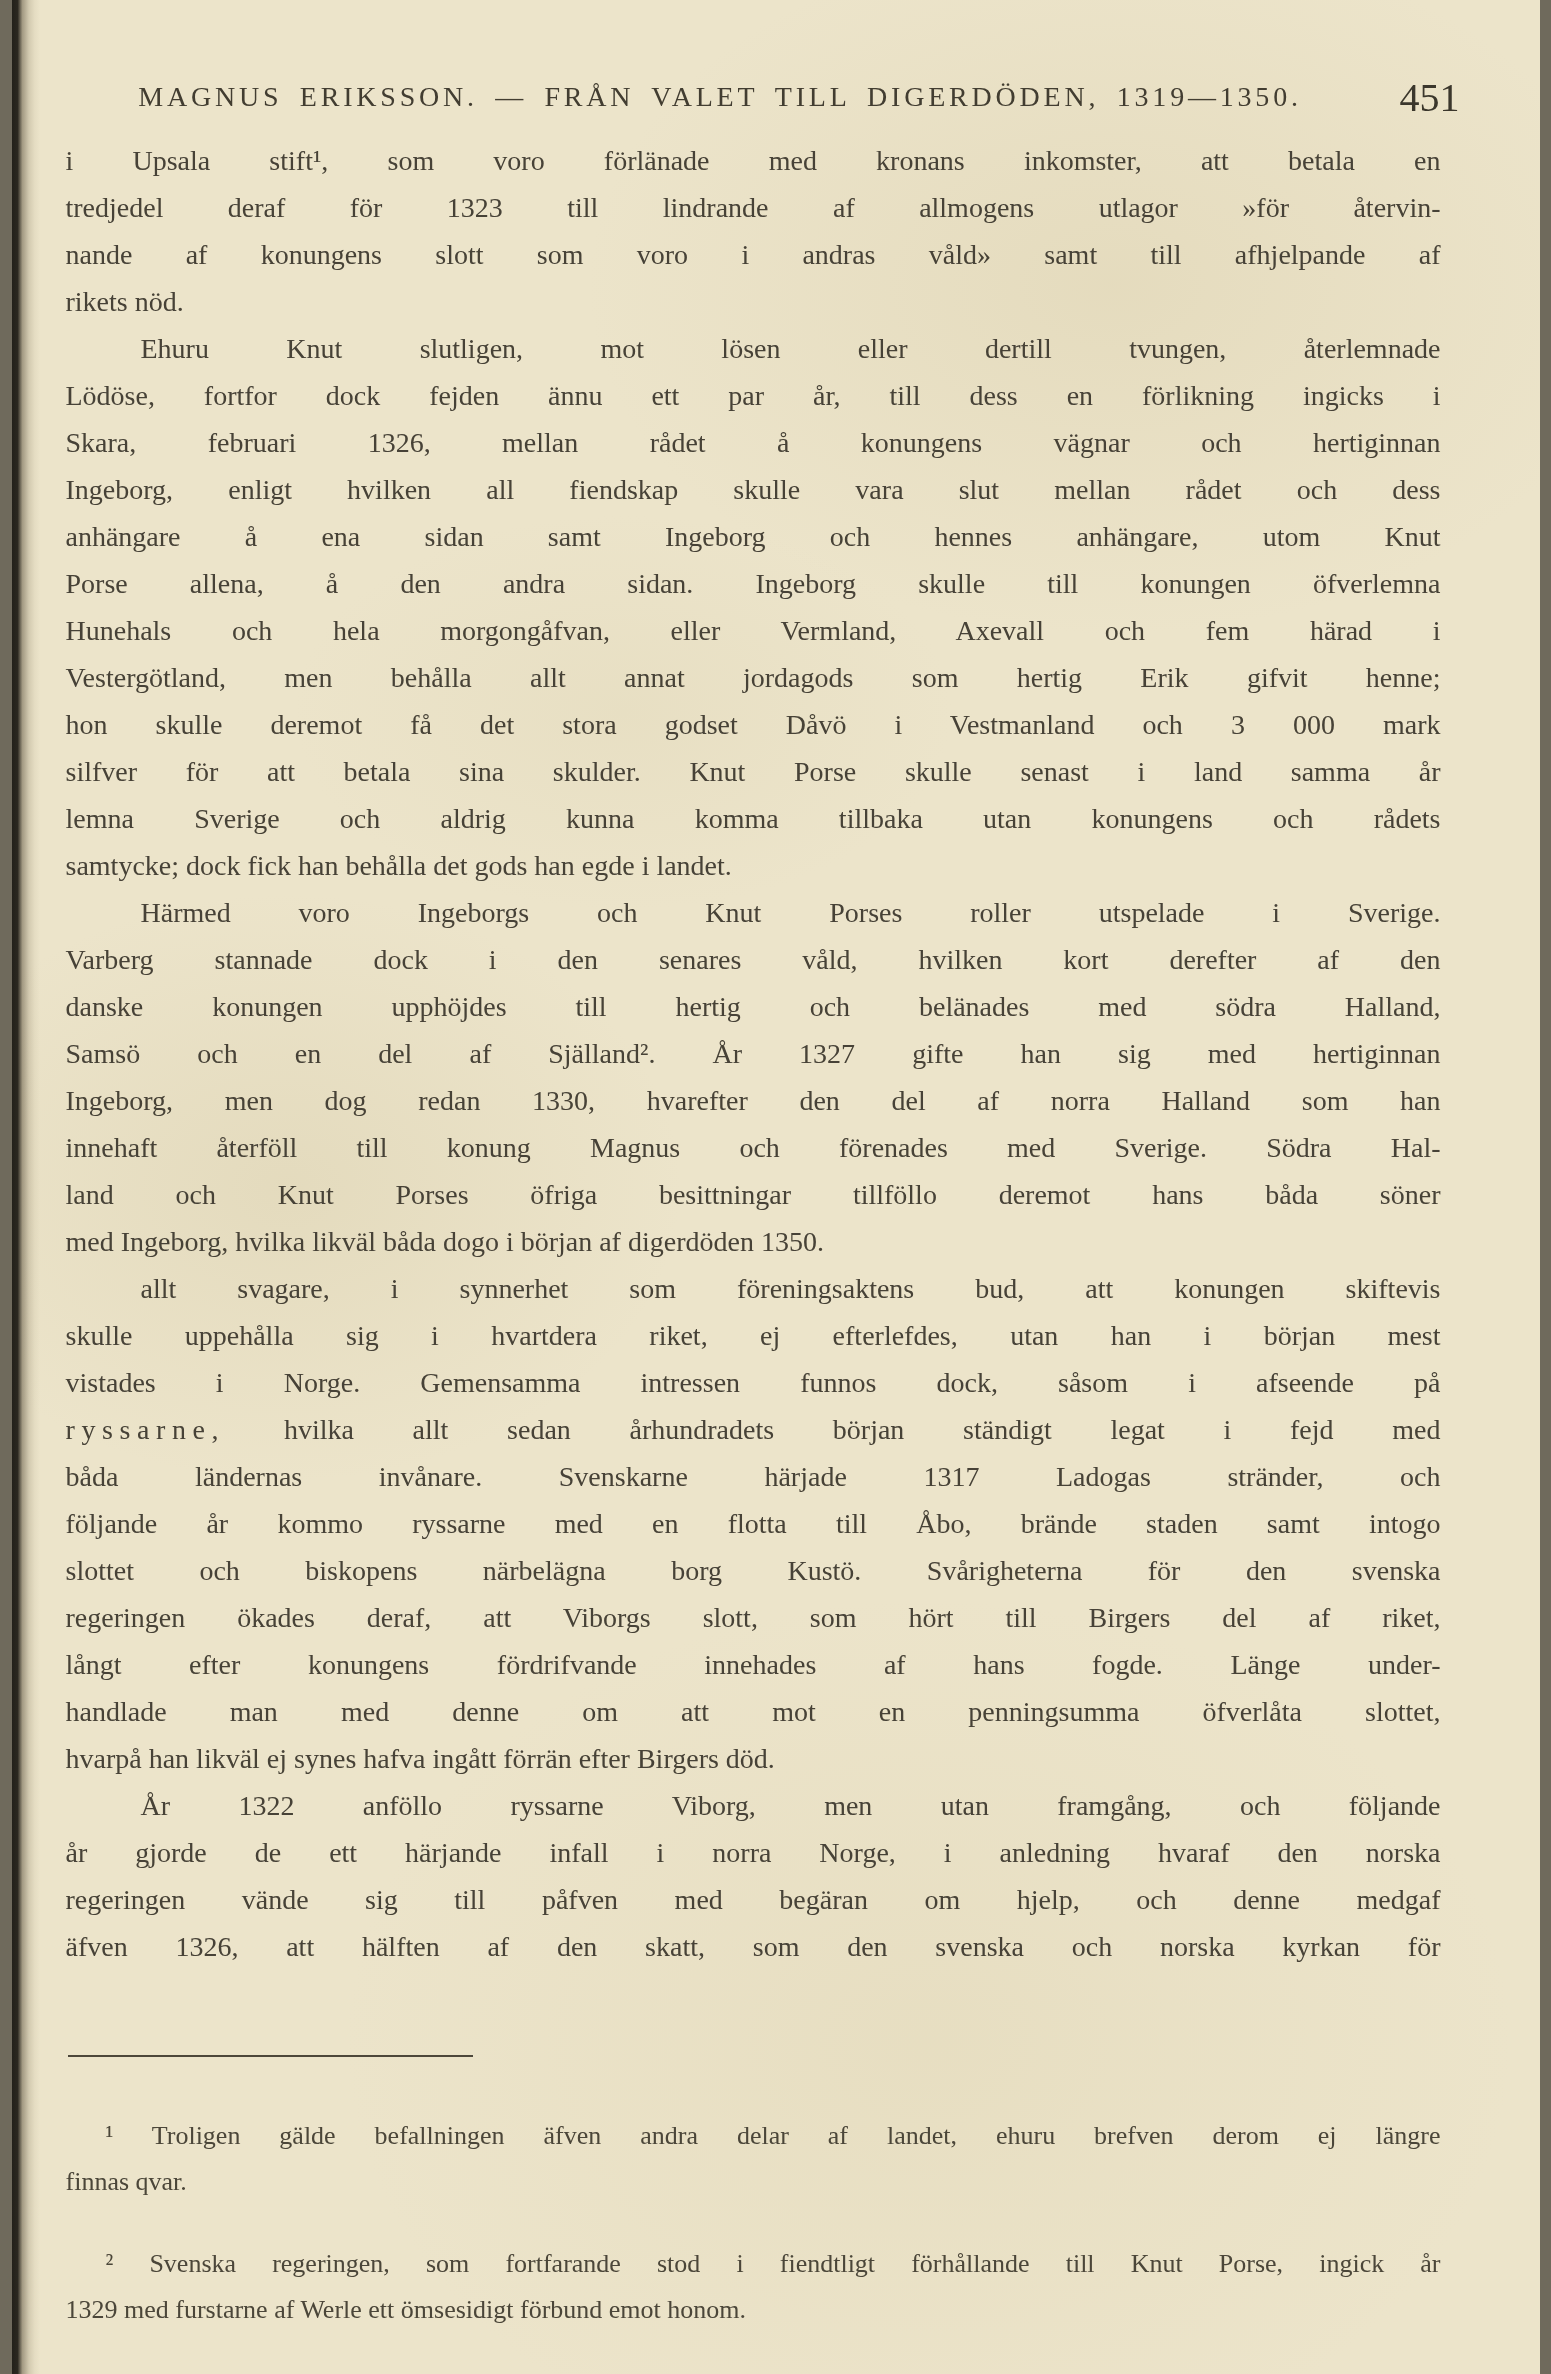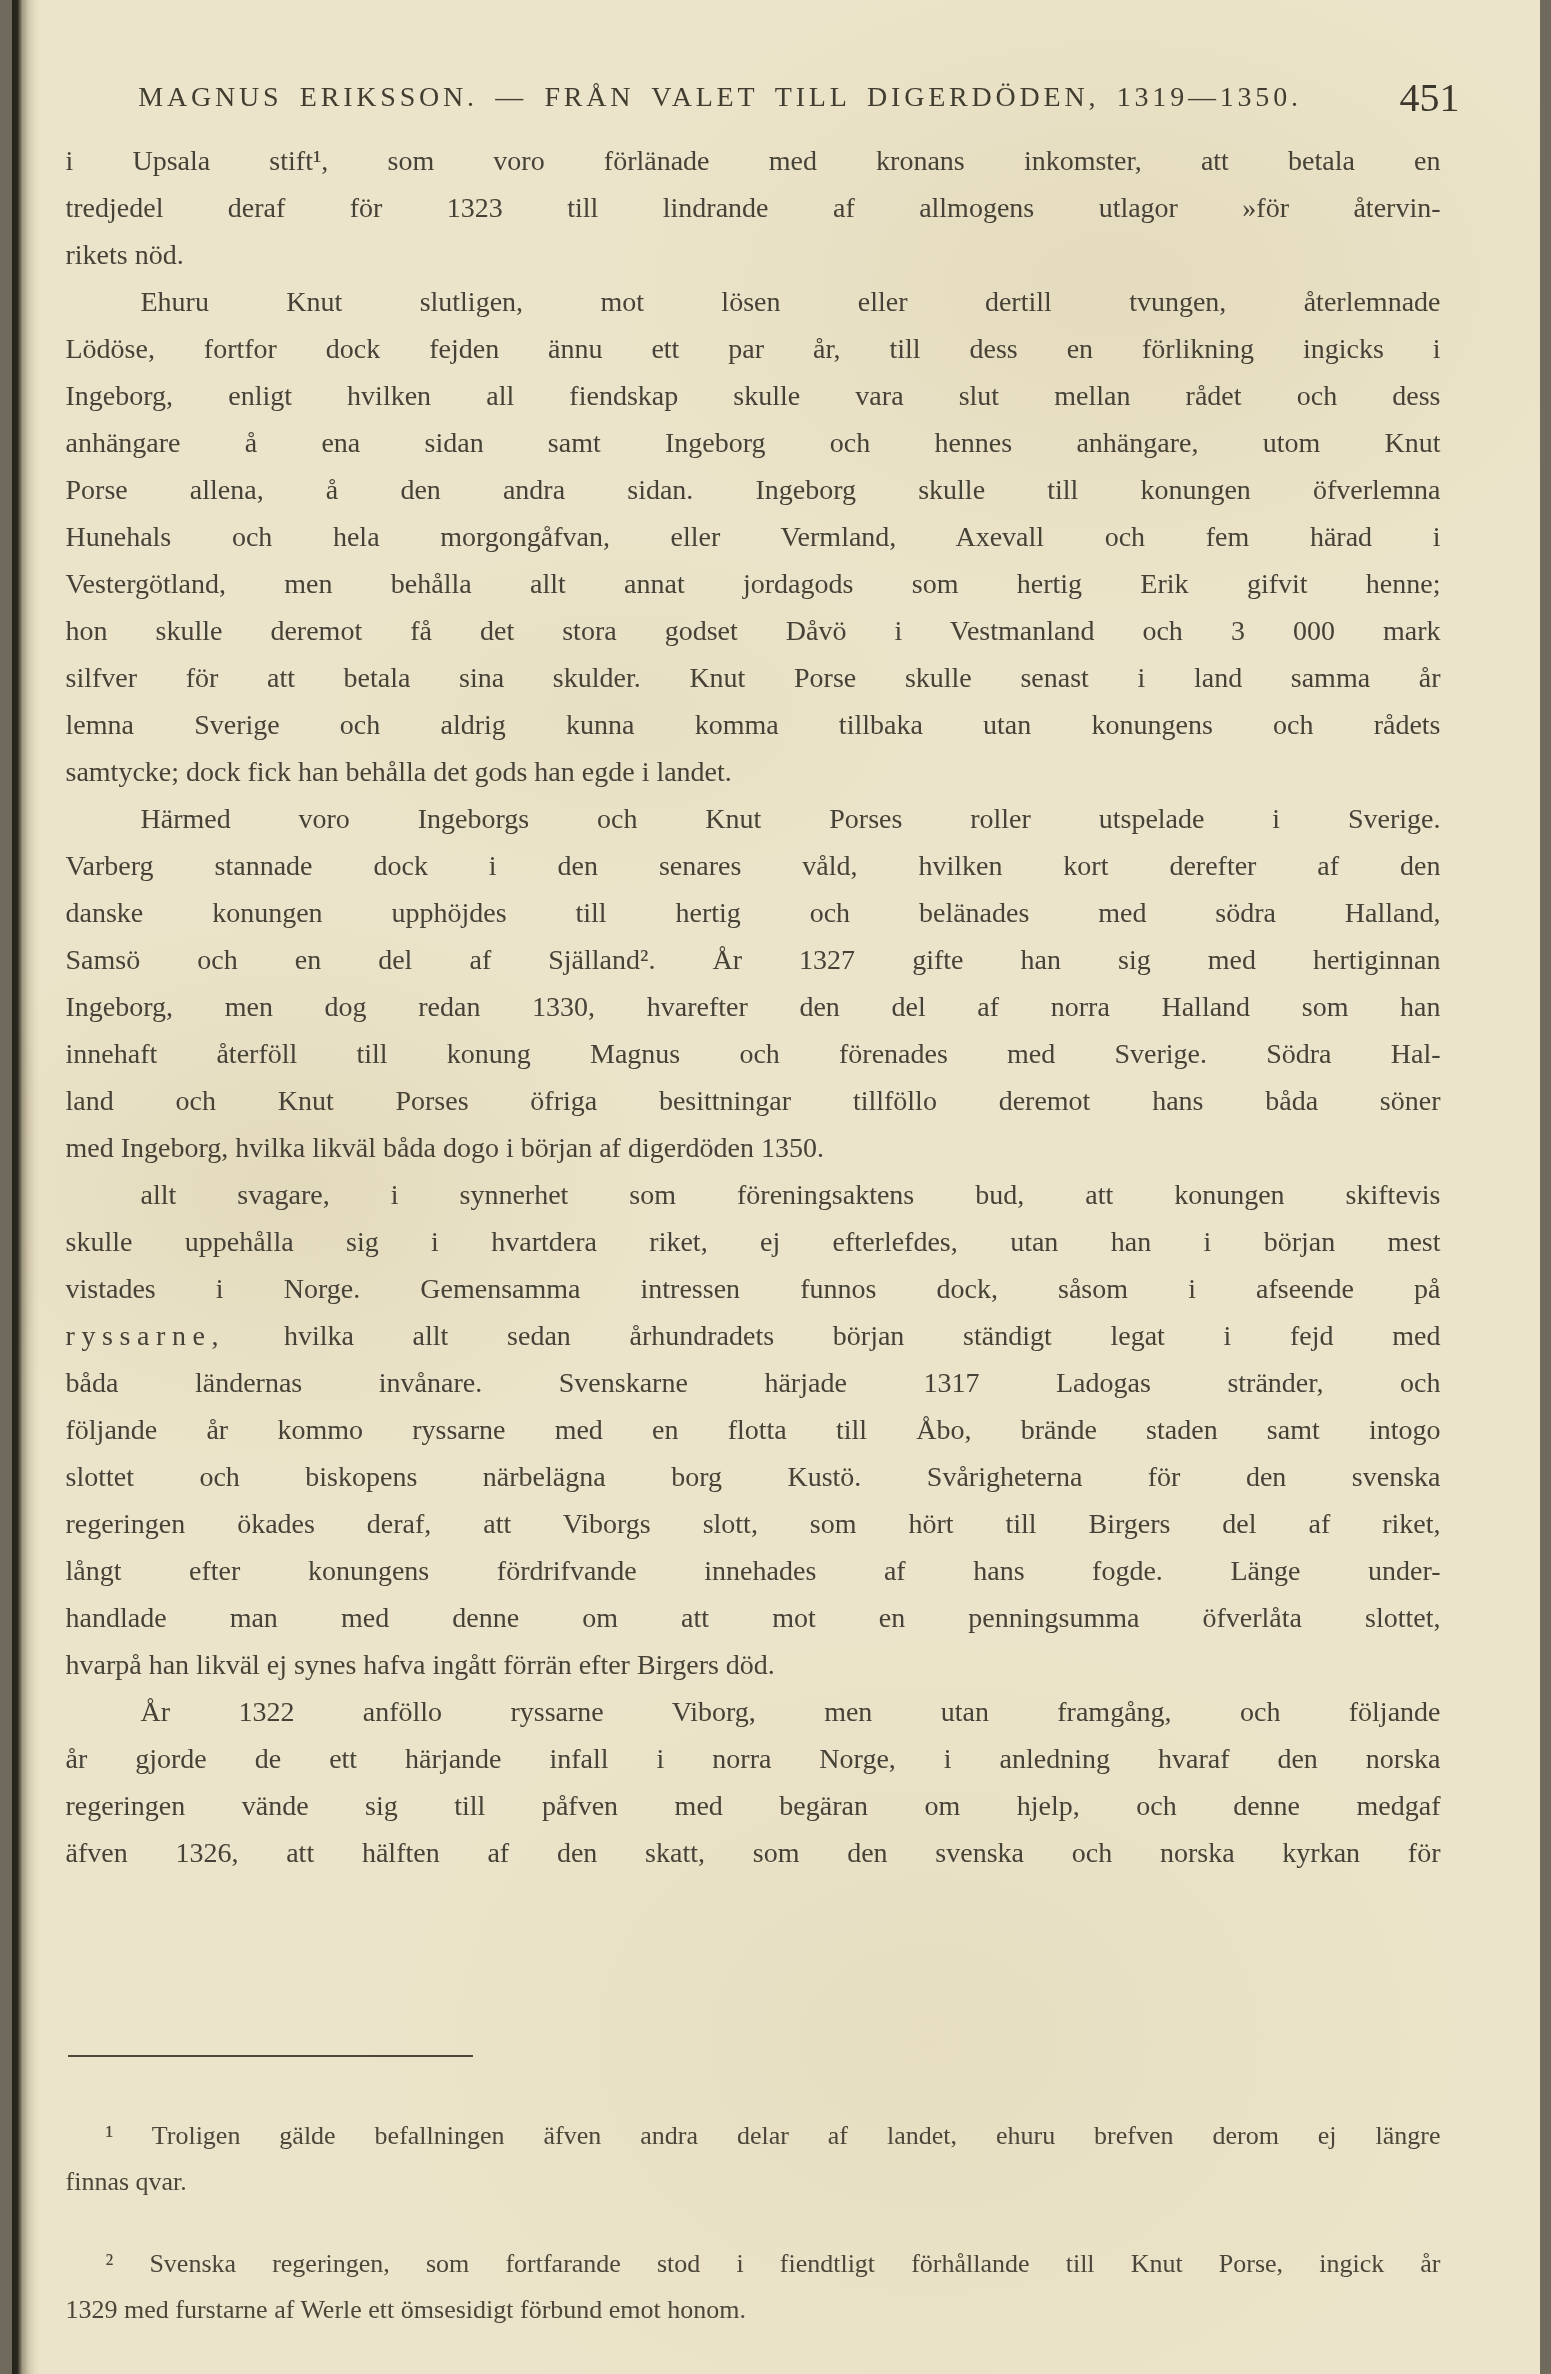--- a/index.html
+++ b/index.html
@@ -77,25 +77,27 @@
 
   <div class="running-header">
     <div class="header-title">MAGNUS ERIKSSON. — FRÅN VALET TILL DIGERDÖDEN, 1319—1350.</div>
     <div class="page-number">451</div>
   </div>
 
   <div class="body-text">
       <div class="para">
         <div class="line">i Upsala stift¹, som voro förlänade med kronans inkomster, att betala en</div>
         <div class="line">tredjedel deraf för 1323 till lindrande af allmogens utlagor »för återvin-</div>
+        <div class="line">nande af konungens slott som voro i andras våld» samt till afhjelpande af</div>
         <div class="line last">rikets nöd.</div>
       </div>
       <div class="para indent">
         <div class="line">Ehuru Knut slutligen, mot lösen eller dertill tvungen, återlemnade</div>
         <div class="line">Lödöse, fortfor dock fejden ännu ett par år, till dess en förlikning ingicks i</div>
+        <div class="line">Skara, februari 1326, mellan rådet å konungens vägnar och hertiginnan</div>
         <div class="line">Ingeborg, enligt hvilken all fiendskap skulle vara slut mellan rådet och dess</div>
         <div class="line">anhängare å ena sidan samt Ingeborg och hennes anhängare, utom Knut</div>
         <div class="line">Porse allena, å den andra sidan.  Ingeborg skulle till konungen öfverlemna</div>
         <div class="line">Hunehals och hela morgongåfvan, eller Vermland, Axevall och fem härad i</div>
         <div class="line">Vestergötland, men behålla allt annat jordagods som hertig Erik gifvit henne;</div>
         <div class="line">hon skulle deremot få det stora godset Dåvö i Vestmanland och 3 000 mark</div>
         <div class="line">silfver för att betala sina skulder.  Knut Porse skulle senast i land samma år</div>
         <div class="line">lemna Sverige och aldrig kunna komma tillbaka utan konungens och rådets</div>
         <div class="line last">samtycke; dock fick han behålla det gods han egde i landet.</div>
       </div>

